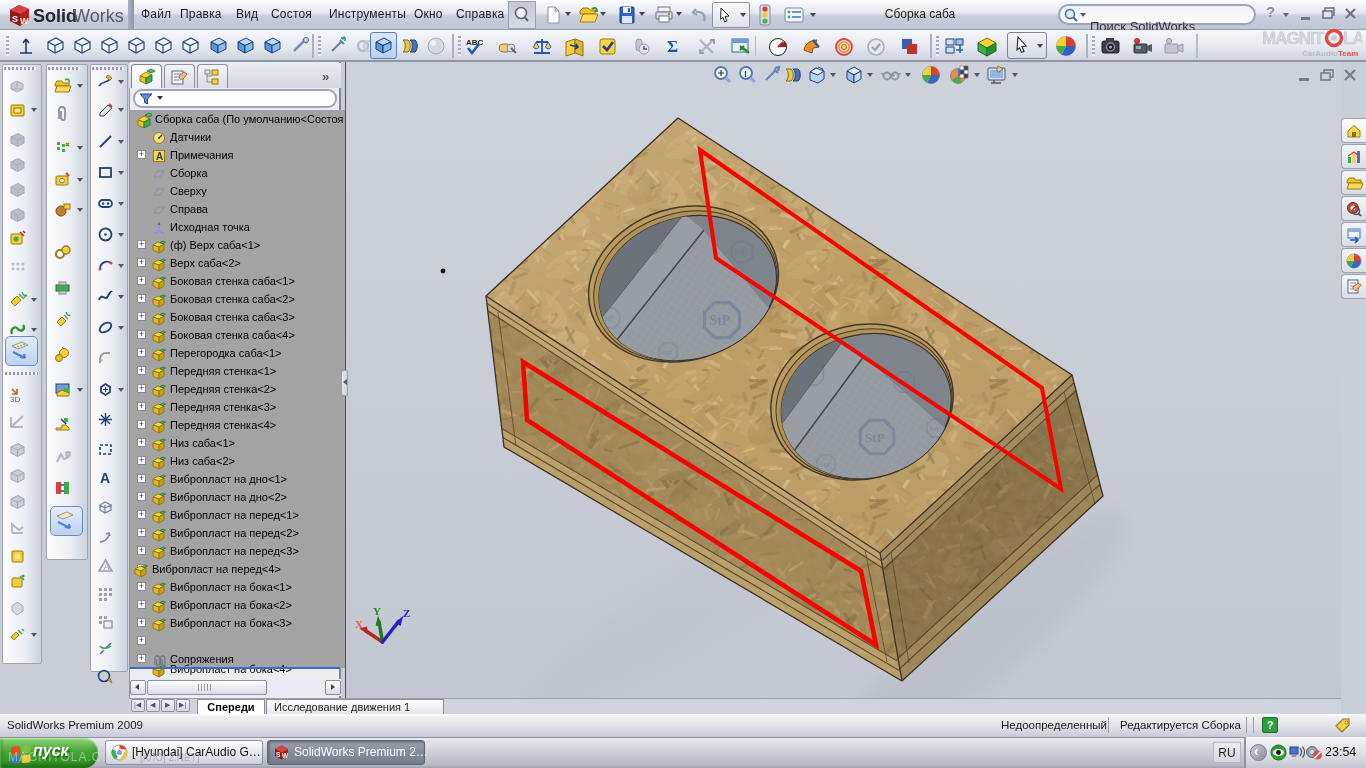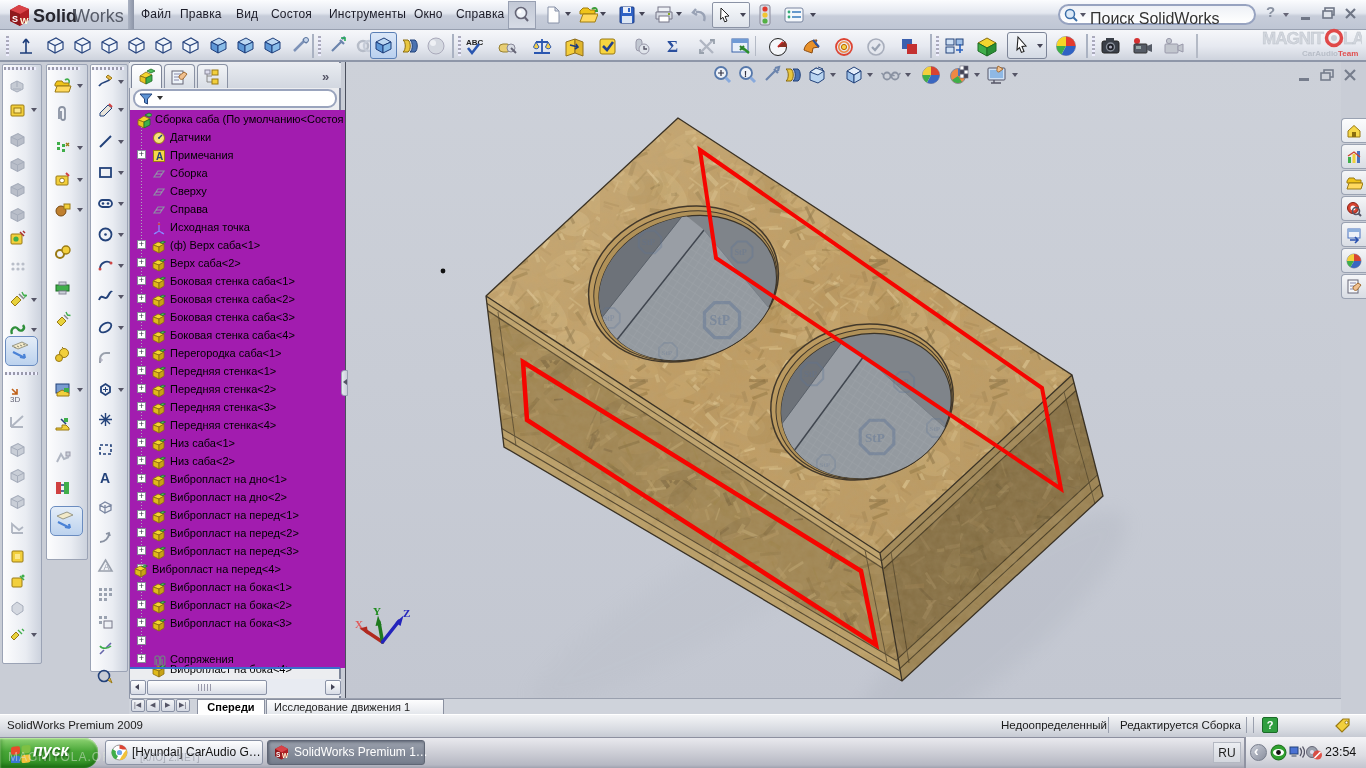--- a/index.html
+++ b/index.html
@@ -11,21 +11,21 @@
 #sep1{left:128px;top:0;width:6px;height:29px;background:linear-gradient(90deg,#aab2c2,#8c94a6);position:absolute}
 
 #row2{left:0;top:30px;width:1366px;height:32px;background:linear-gradient(#f6f7fa,#e6e9f0 55%,#ced3dd);border-bottom:2px solid #8e96a8}
 
 .lcol{background:linear-gradient(90deg,#fdfdfe,#e9ecf2 60%,#ccd2dd);border:1px solid #9ba3b5;border-radius:2px;position:absolute}
 
 #fmpanel{left:129px;top:62px;width:212px;height:636px;background:#ecedf0;border-left:1px solid #8e96a8;border-right:2px solid #7d8598;}
 #fmtabs{left:129px;top:63px;width:212px;height:25px;background:linear-gradient(#e9ecf1,#d2d7e0)}
 .fmtab{position:absolute;width:31px;height:24px;border:1px solid #8a92a4;border-bottom:none;border-radius:4px 4px 0 0;background:linear-gradient(#f2f4f7,#d8dde5)}
 #fmfilter{left:133px;top:89px;width:204px;height:19px;border:2px solid #9aa4bd;border-radius:9px;background:#fff}
-#tree{left:130px;top:110px;width:254px;height:558px;background:#a21caf;font-size:11px;color:#000}
+#tree{left:130px;top:110px;width:254px;height:558px;background:#a3a3a3;font-size:11px;color:#000}
 .trow{position:absolute;height:18px;line-height:18px;white-space:nowrap}
 .plus{position:absolute;width:9px;height:9px;border:1px solid #889;background:#fff;font-size:9px;line-height:7px;text-align:center;color:#334}
 
 #vp{left:345px;top:62px;width:996px;height:638px;background:linear-gradient(#cdd1d9,#c3c7d1);border-left:1px solid #4a4f5c;border-bottom:1px solid #3a3f4a}
 
 .tptab{position:absolute;left:1341px;width:25px;height:25px;background:linear-gradient(#f5f6f8,#d9dde4);border:1px solid #9aa2b2;border-radius:4px 0 0 4px;border-right:none}
 
 #tabbar{left:129px;top:698px;width:1212px;height:16px;background:#cfd3db;border-top:1px solid #9aa0ae}
 .btab{position:absolute;height:15px;font-size:11px;line-height:15px;text-align:center;border:1px solid #8a90a0;border-bottom:none;background:linear-gradient(#fdfdfe,#e4e7ec)}
 
@@ -101,27 +101,28 @@
       <circle cx="8" cy="17" r="2.6" fill="#53b043"></circle>
     </svg>
     <svg class="ic" width="22" height="20" viewBox="0 0 22 20" style="position:absolute;left:783px;top:5px">
       <rect x="2" y="3" width="18" height="14" rx="2" fill="#f4f7fb" stroke="#7a86a0"></rect>
       <circle cx="6" cy="7" r="1.4" fill="#3a7"></circle>
       <rect x="9" y="6" width="9" height="2" fill="#69c"></rect>
       <circle cx="6" cy="12" r="1.4" fill="#3a7"></circle>
       <rect x="9" y="11" width="9" height="2" fill="#69c"></rect>
     </svg>
     <span class="abs" style="left:810px;top:13px;width:0;height:0;border-left:3px solid transparent;border-right:3px solid transparent;border-top:4px solid #445"></span>
+    <span class="abs" style="left:830px;top:0;width:180px;text-align:center;height:29px;line-height:29px;font-size:12px;color:#222">Сборка саба</span>
     <div class="abs" style="left:1058px;top:4px;width:198px;height:21px;border:2px solid #97a3c0;border-radius:11px;background:linear-gradient(#eef1f6,#ffffff)"></div>
     <svg class="ic" width="16" height="16" viewBox="0 0 16 16" style="position:absolute;left:1063px;top:7px">
       <circle cx="7" cy="7" r="4.5" fill="#dceaf8" stroke="#3a6ea8" stroke-width="1.5"></circle>
       <line x1="10.5" y1="10.5" x2="14" y2="14" stroke="#3a6ea8" stroke-width="2"></line>
     </svg>
     <span class="abs" style="left:1080px;top:13px;width:0;height:0;border-left:3.5px solid transparent;border-right:3.5px solid transparent;border-top:4px solid #556">​</span>
-    <span class="abs" style="left:1090px;top:4px;height:22px;line-height:29px;font-size:16px;color:#333">Поиск SolidWorks</span>
+    <span class="abs" style="left:1090px;top:12px;height:22px;line-height:29px;font-size:13px;color:#333">Поиск SolidWorks</span>
     <span class="abs" style="left:1266px;top:3px;font-size:15px;font-weight:bold;color:#8a92a2">?</span>
     <span class="abs" style="left:1283px;top:13px;width:0;height:0;border-left:3.5px solid transparent;border-right:3.5px solid transparent;border-top:4px solid #667">​</span>
     <div class="abs" style="left:1301px;top:17px;width:9px;height:3px;background:#6f7686"></div>
     <svg class="ic" width="13" height="12" viewBox="0 0 13 12" style="position:absolute;left:1322px;top:7px">
       <rect x="3" y="1" width="9" height="7" fill="none" stroke="#6f7686" stroke-width="1.6"></rect>
       <rect x="1" y="4" width="9" height="7" fill="#dfe3ea" stroke="#6f7686" stroke-width="1.6"></rect>
     </svg>
     <svg class="ic" width="13" height="13" viewBox="0 0 13 13" style="position:absolute;left:1344px;top:7px">
       <path d="M2 2 L11 11 M11 2 L2 11" stroke="#6f7686" stroke-width="2.2"></path>
     </svg>
@@ -1508,21 +1509,21 @@
   </svg>
 <span class="abs" style="left:132px;top:745px;font-size:12px;color:#111">[Hyundai] CarAudio G…</span>
 <div class="tbtn" style="left:267px;width:158px;background:linear-gradient(#9ba1ad,#848b99 55%,#767e8d);border:1px solid #5f6675;box-shadow:inset 1px 1px 3px #5a6170;color:#fff"></div>
 <svg class="abs" style="left:273px;top:744px" width="17" height="17" viewBox="0 0 17 17">
     <path d="M2 5 L8.5 1.5 L15 5 L15 12 L8.5 15.5 L2 12 Z" fill="#b01f24"></path>
     <path d="M2 5 L8.5 1.5 L15 5 L8.5 8.5 Z" fill="#d94348"></path>
     <path d="M2 5 L8.5 8.5 L8.5 15.5 L2 12 Z" fill="#8e181c"></path>
     <text x="3" y="13" font-size="6.5" font-weight="bold" fill="#fff">S</text>
     <text x="9" y="14" font-size="6.5" font-weight="bold" fill="#ffd">W</text>
   </svg>
-<span class="abs" style="left:294px;top:745px;font-size:12px;color:#fff">SolidWorks Premium 1…</span>
+<span class="abs" style="left:294px;top:745px;font-size:12px;color:#fff">SolidWorks Premium 2…</span>
 <span class="abs" style="left:140px;top:752px;font-size:10px;color:#8a8f9a;opacity:0.6">[КЛО] 2.NET]</span>
 <div id="tray"></div>
 <div class="abs" style="left:1213px;top:742px;width:28px;height:21px;background:linear-gradient(#eceef2,#d4d7de);border:1px solid #b4b8c2;text-align:center;font-size:12px;color:#222;line-height:20px">RU</div>
 <div class="abs" style="left:1250px;top:744px;width:17px;height:17px;border-radius:50%;background:linear-gradient(135deg,#c8ccd6,#8a8f9e);border:1px solid #777d8c"></div>
 <span class="abs" style="left:1254px;top:743px;font-size:14px;color:#fff;font-weight:bold">‹</span>
 <svg class="abs" style="left:1270px;top:744px" width="17" height="17" viewBox="0 0 17 17">
     <circle cx="8.5" cy="8.5" r="7.5" fill="#2fa12f" stroke="#1a6a1a"></circle>
     <ellipse cx="8.5" cy="8.5" rx="5.5" ry="3.4" fill="#fff"></ellipse>
     <circle cx="8.5" cy="8.5" r="2.4" fill="#111"></circle>
   </svg>

